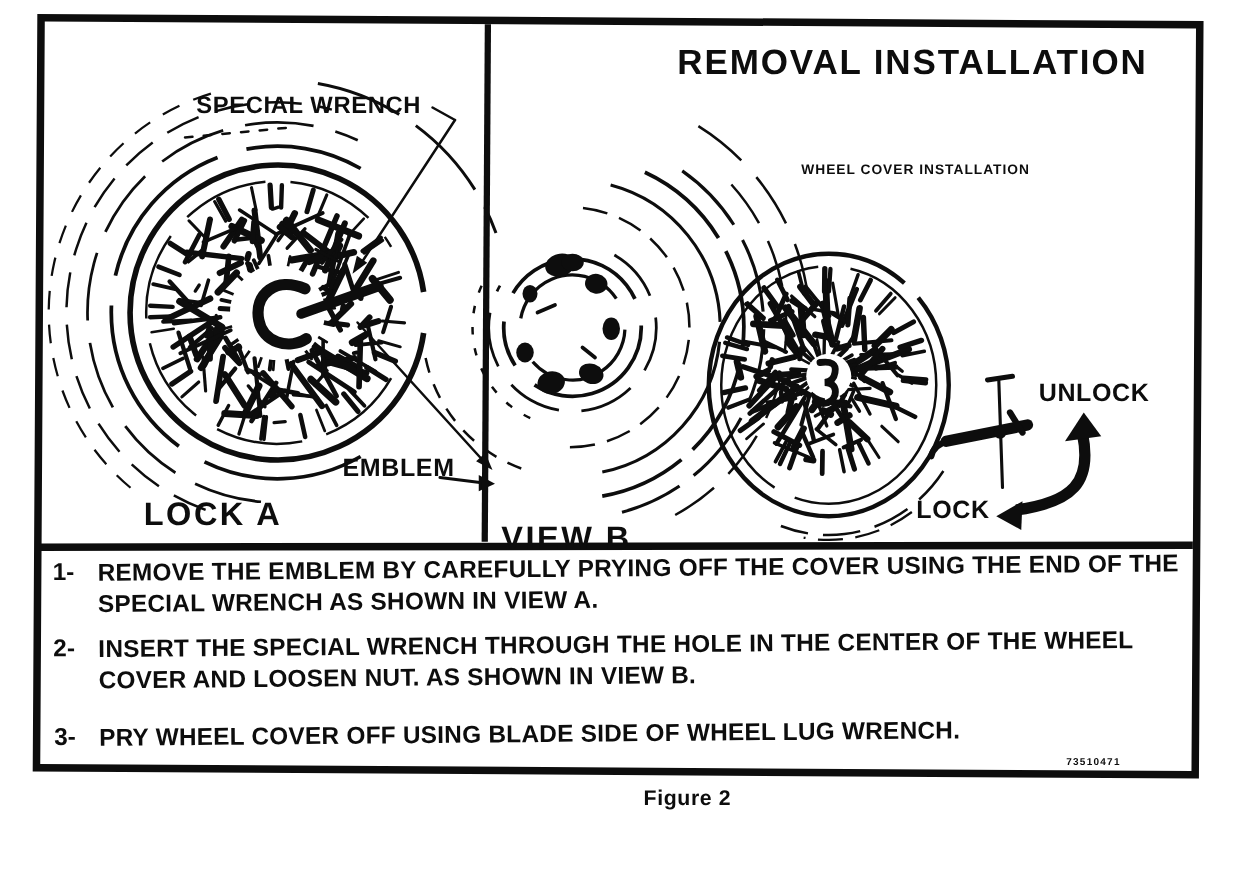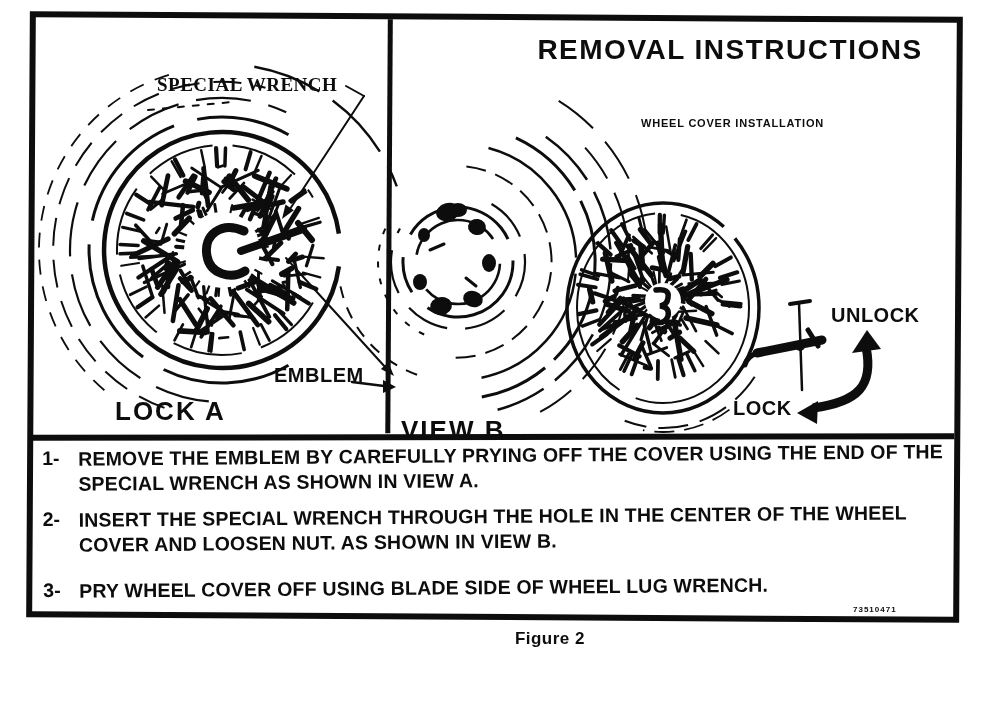--- a/index.html
+++ b/index.html
@@ -6,21 +6,21 @@
   body{font-family:"Liberation Sans",sans-serif;color:#0d0d0d;}
   #sheet{position:absolute;left:0;top:0;width:992px;height:704px;}
   .box{position:absolute;left:28px;top:14px;width:933px;height:606px;
        border:6px solid #0d0d0d;box-sizing:border-box;transform:rotate(0.35deg);}
   .vdiv{position:absolute;left:386px;top:20px;width:5px;height:414px;background:#0d0d0d;}
   .hdiv{position:absolute;left:31px;top:432px;width:927px;height:6px;background:#0d0d0d;transform:rotate(-0.45deg);}
   .lab{position:absolute;font-weight:700;white-space:nowrap;letter-spacing:.5px;}
   #art{position:absolute;left:0;top:0;pointer-events:none;}
   .titleblock{position:absolute;left:520px;top:34px;width:420px;text-align:center;
               font-weight:700;font-size:28px;line-height:32px;letter-spacing:1.5px;}
-  .sub{position:absolute;font-weight:700;font-size:11px;letter-spacing:.8px;white-space:nowrap;}
+  .sub{position:absolute;font-weight:700;font-size:11px;letter-spacing:.8px;white-space:nowrap;margin-top:13px;}
   .viewlab{font-size:26px;letter-spacing:2px;}
   .instr-wrap{position:absolute;left:42px;top:447px;width:912px;transform:rotate(-0.5deg);transform-origin:0 0;}
   .instr{display:flex;margin-bottom:11px;}
   .instr .num{flex:none;width:36px;font-weight:700;font-size:19.5px;}
   .instr .lines{flex:1;}
   .instr .lines div{font-weight:700;font-size:19.5px;line-height:25px;white-space:nowrap;letter-spacing:.2px;}
   .instr.gap{margin-bottom:21px;}
   .partnum{position:absolute;left:853px;top:605px;font-weight:700;font-size:8px;letter-spacing:1px;text-align:center;}
   .caption{position:absolute;left:425px;top:629px;width:160px;text-align:right;
            font-weight:700;font-size:17px;letter-spacing:.5px;}
@@ -435,27 +435,27 @@
         <line x1="352" y1="382" x2="384" y2="386" stroke-width="2.5" stroke-linecap="round" stroke="#0d0d0d" fill="none"></line>
         <polygon points="396,387 383,380 383,393" fill="#0d0d0d" stroke="none"></polygon>
       </g>
   </svg>
 
   <div class="box">
     <div class="vdiv" style="position:absolute;left:352px;top:0px;height:414px;"></div>
     <div class="hdiv" style="position:absolute;left:-2px;top:414px;width:923px;"></div>
   </div>
 
-  <span class="lab" style="left:157px;top:74px;font-size:19px;font-family:Liberation Serif, serif;">SPECIAL WRENCH</span>
+  <span class="lab" style="left:157px;top:74px;font-size:19px;">SPECIAL WRENCH</span>
   <span class="lab" style="left:274px;top:364px;font-size:20px;">EMBLEM</span>
   <span class="lab viewlab" style="left:115px;top:396px;">LOCK A</span>
 
   <span class="lab viewlab" style="left:401px;top:415px;">VIEW B</span>
   <div class="titleblock">
-    <div>REMOVAL INSTRUCTIONS</div>
+    <div>REMOVAL INSTALLATION</div>
   </div>
   <span class="sub" style="left:641px;top:117px;">WHEEL COVER INSTALLATION</span>
   <span class="lab" style="left:831px;top:304px;font-size:20px;">UNLOCK</span>
   <span class="lab" style="left:733px;top:397px;font-size:20px;">LOCK</span>
 
   <div class="instr-wrap">
     <div class="instr">
       <span class="num">1-</span>
       <div class="lines">
         <div>REMOVE THE EMBLEM BY CAREFULLY PRYING OFF THE COVER USING THE END OF THE</div>

